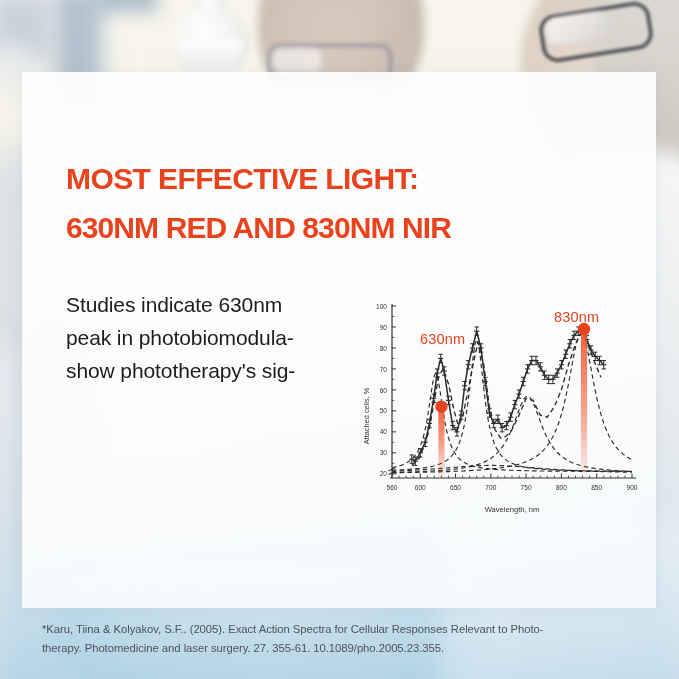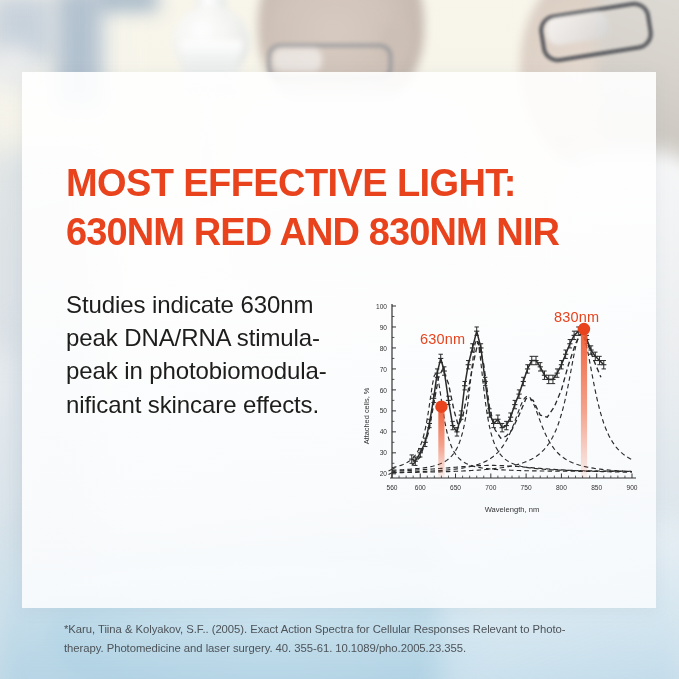--- a/index.html
+++ b/index.html
@@ -209,36 +209,36 @@
 
   
   .headline {
     position: absolute;
     left: 66px;
     top: 134px;
     width: 570px;
     color: #e8431d;
     font-family: "Liberation Sans", sans-serif;
     font-weight: 700;
-    font-size: 38px;
+    font-size: 30px;
     line-height: 49px;
     letter-spacing: -0.6px;
     white-space: nowrap;
   }
   .headline-l1 { display: block; }
   .headline-l2 { display: block; letter-spacing: -0.9px; }
 
   
   .body-copy {
     position: absolute;
     left: 66px;
     top: 288px;
     width: 278px;
     color: #1d1d1b;
-    font-size: 24px;
+    font-size: 21px;
     line-height: 33.2px;
     letter-spacing: -0.1px;
   }
   .body-copy span { display: block; white-space: nowrap; }
 
   
   .chart-wrap {
     position: absolute;
     left: 358px;
     top: 292px;
@@ -253,21 +253,21 @@
     font-weight: 400;
     letter-spacing: .2px;
     white-space: nowrap;
   }
   .ann-630 { left: 62px; top: 39px; }
   .ann-830 { left: 196px; top: 17px; }
 
   
   .citation {
     position: absolute;
-    left: 64px;
+    left: 42px;
     top: 620px;
     width: 582px;
     color: #4d5358;
     font-size: 11.3px;
     line-height: 18.6px;
     letter-spacing: -0.05px;
   }
   .citation span { display: block; }
 </style>
 </head>
@@ -311,23 +311,22 @@
 
   <div class="panel"></div>
 
   <h1 class="headline">
     <span class="headline-l1">MOST EFFECTIVE LIGHT:</span>
     <span class="headline-l2">630NM RED AND 830NM NIR</span>
   </h1>
 
   <div class="body-copy">
     <span>Studies indicate 630nm</span>
-    <span>peak DNA/RNA stimula-</span>
     <span>peak in photobiomodula-</span>
-    <span>nificant skincare effects.</span>
+    <span>show phototherapy's sig-</span>
   </div>
 
   <div class="chart-wrap">
     <svg id="chart-svg" width="282" height="230" viewBox="0 0 282 230">
         <line x1="34" y1="12" x2="34" y2="186" stroke="#333" stroke-width="1.2"></line>
         <line x1="32" y1="186" x2="278" y2="186" stroke="#333" stroke-width="1.2"></line>
         <path d="M30.5 179 l7 -3.5 M30.5 182.5 l7 -3.5" stroke="#333" stroke-width="1.1" fill="none"></path>
         <line x1="34" y1="181.8048780487805" x2="38" y2="181.8048780487805" stroke="#333" stroke-width="1"></line>
         <text x="29" y="184.4048780487805" fill="#333" font-family="&quot;Liberation Sans&quot;, sans-serif" font-size="6.6" text-anchor="end">20</text>
         <line x1="34" y1="160.82926829268294" x2="38" y2="160.82926829268294" stroke="#333" stroke-width="1"></line>
@@ -610,16 +609,16 @@
         <circle cx="83.41176470588235" cy="114.6829268292683" r="6.2" fill="#e8431d"></circle>
         <rect x="222.9" y="37.07317073170731" width="6.2" height="148.9268292682927" fill="url(#stemgrad1)"></rect>
         <circle cx="226" cy="37.07317073170731" r="6.2" fill="#e8431d"></circle>
       </svg>
     <div class="ann-label ann-630">630nm</div>
     <div class="ann-label ann-830">830nm</div>
   </div>
 
   <div class="citation">
     <span>*Karu, Tiina &amp; Kolyakov, S.F.. (2005). Exact Action Spectra for Cellular Responses Relevant to Photo-</span>
-    <span>therapy. Photomedicine and laser surgery. 40. 355-61. 10.1089/pho.2005.23.355.</span>
+    <span>therapy. Photomedicine and laser surgery. 27. 355-61. 10.1089/pho.2005.23.355.</span>
   </div>
 
 </div>
 
 </body></html>

